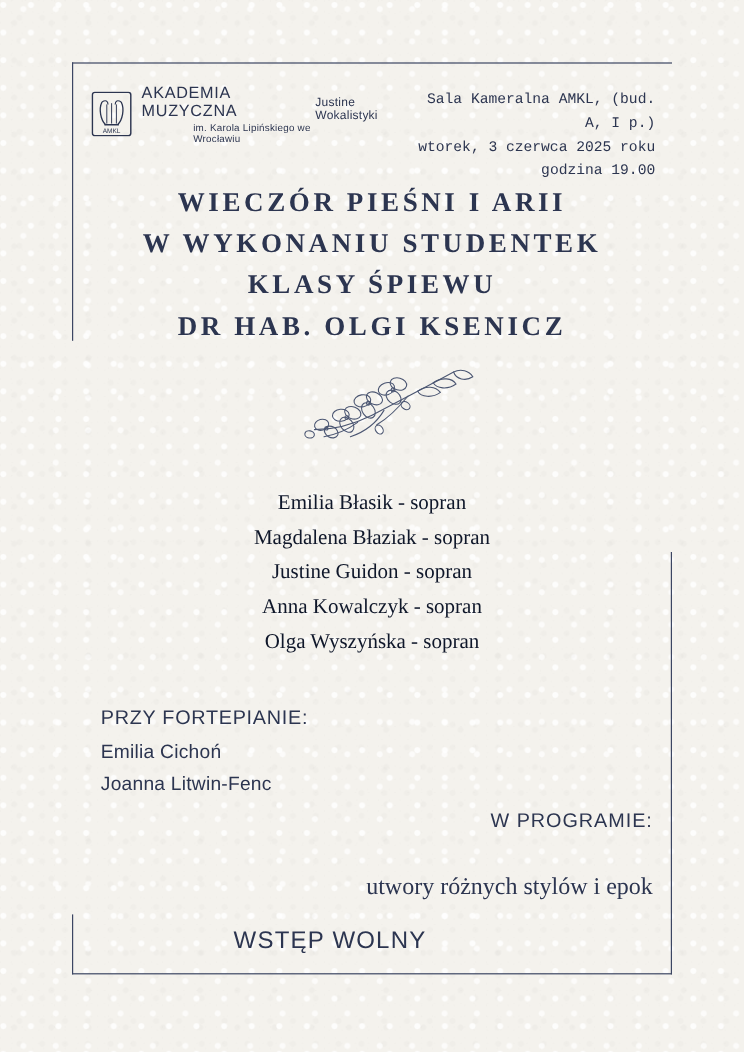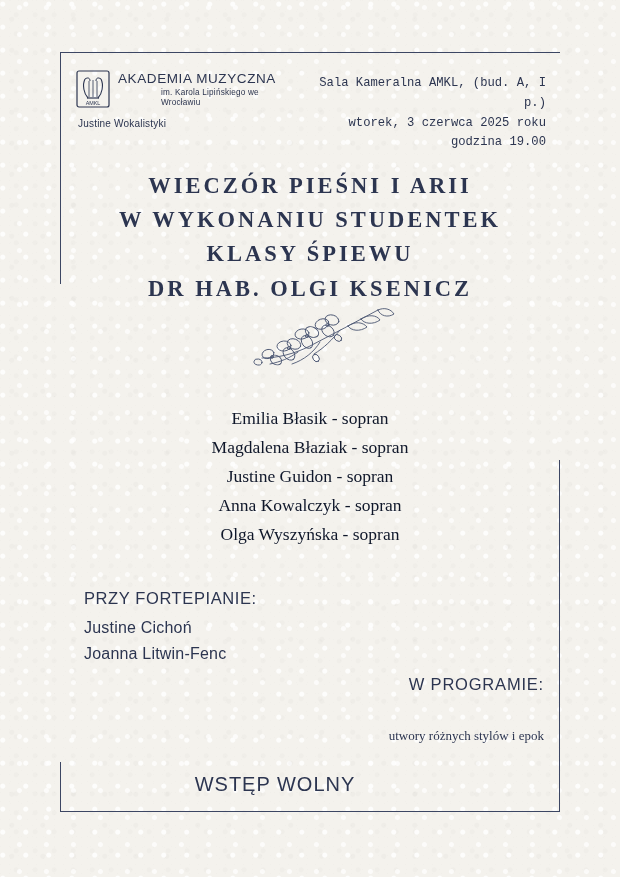--- a/index.html
+++ b/index.html
@@ -51,21 +51,21 @@
     position: absolute;
     left: 76px;
     top: 70px;
     width: 470px;
     display: flex;
     justify-content: space-between;
     align-items: flex-start;
   }
   .brand {
     display: flex;
-    flex-direction: column;
+    flex-direction: row;
   }
   .brand-row {
     display: flex;
     align-items: center;
     gap: 8px;
   }
   .logo {
     width: 34px;
     height: 38px;
     flex: 0 0 auto;
@@ -112,21 +112,20 @@
     left: 60px;
     top: 152px;
     width: 500px;
     text-align: center;
     font-family: "Liberation Serif", serif;
     font-weight: bold;
     font-size: 22.5px;
     letter-spacing: 3.0px;
     line-height: 1.52;
     color: #2c3550;
-    margin-top: 17px;
   }
   .title-block div { white-space: nowrap; }
 
   
   .ornament {
     position: absolute;
     left: 228px;
     top: 302px;
     width: 180px;
     height: 90px;
@@ -176,21 +175,21 @@
     color: #2c3550;
   }
   .programme-title {
     font-family: "Liberation Sans", sans-serif;
     font-size: 16.5px;
     letter-spacing: 0.8px;
     margin-bottom: 7px;
   }
   .programme-desc {
     font-family: "Liberation Serif", serif;
-    font-size: 13px;
+    font-size: 20px;
     margin-top: 34px;
   }
 
   
   .admission {
     position: absolute;
     left: 60px;
     top: 773px;
     width: 430px;
     text-align: center;
@@ -302,21 +301,21 @@
   <div class="performers">
     <div>Emilia Błasik - sopran</div>
     <div>Magdalena Błaziak - sopran</div>
     <div>Justine Guidon - sopran</div>
     <div>Anna Kowalczyk - sopran</div>
     <div>Olga Wyszyńska - sopran</div>
   </div>
 
   <div class="piano">
     <div class="piano-title">PRZY FORTEPIANIE:</div>
-    <div class="piano-name">Justine Cichoń</div>
+    <div class="piano-name">Emilia Cichoń</div>
     <div class="piano-name">Joanna Litwin-Fenc</div>
   </div>
 
   <div class="programme">
     <div class="programme-title">W PROGRAMIE:</div>
     <div class="programme-desc">utwory różnych stylów i epok</div>
   </div>
 
   <div class="admission">WSTĘP WOLNY</div>
 </div>

